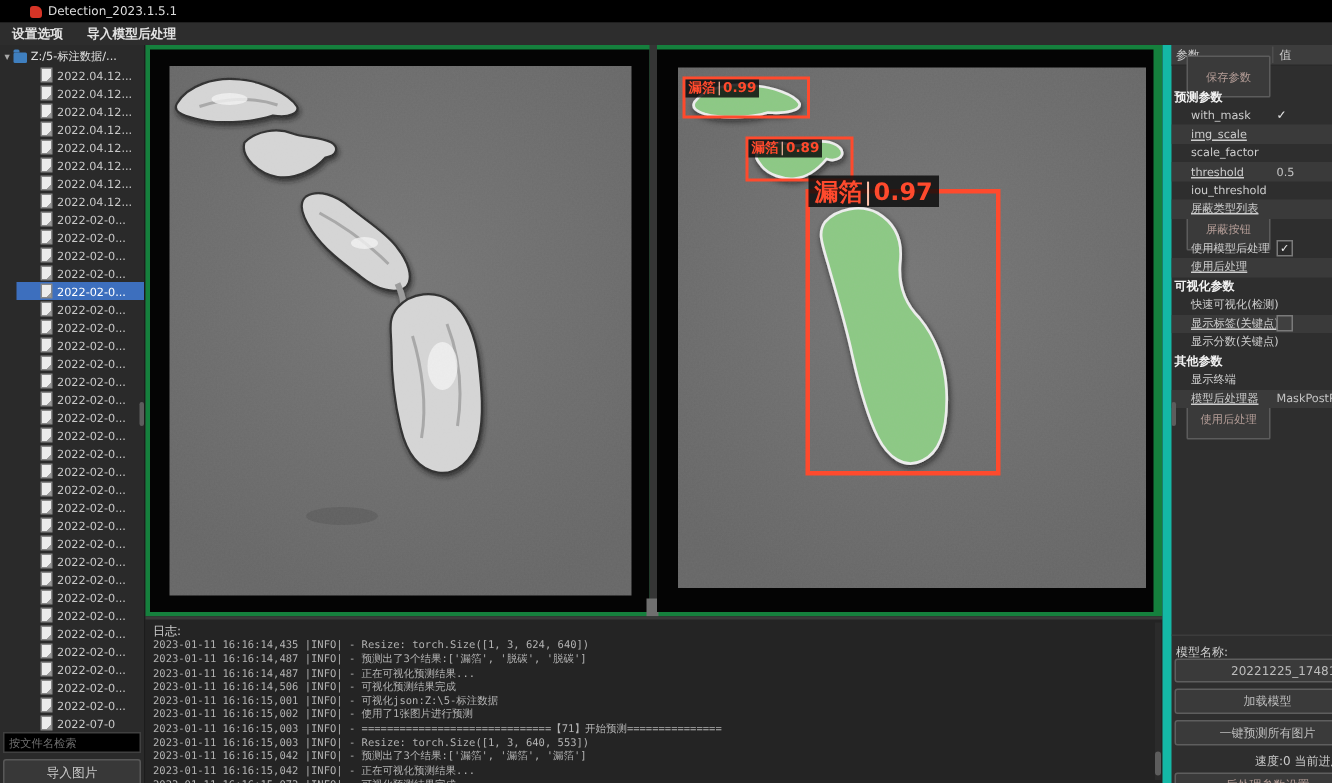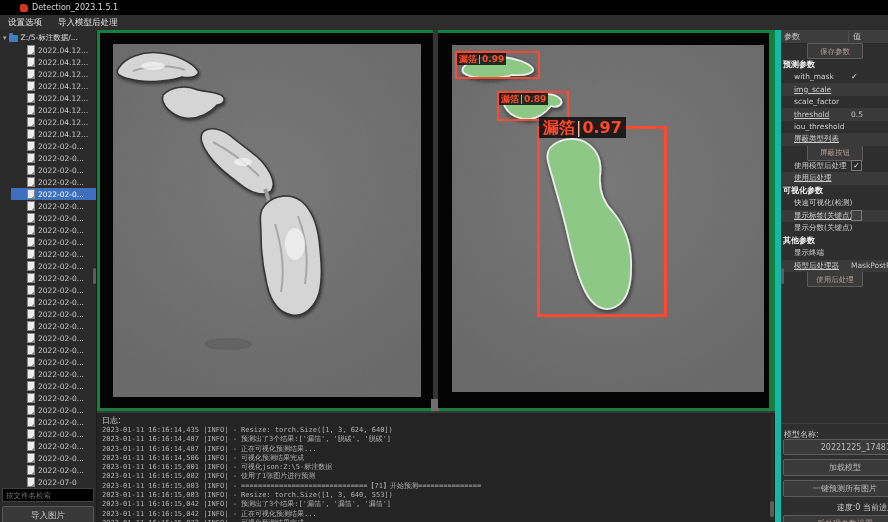--- a/index.html
+++ b/index.html
@@ -4,21 +4,21 @@
 <style>
   html,body{margin:0;padding:0;background:#111;}
   .app{position:relative;width:888px;height:522px;background:#262626;overflow:hidden;
        font-family:"DejaVu Sans","Liberation Sans",sans-serif;color:#ccc;}
   
   .titlebar{position:absolute;left:0;top:0;width:888px;height:15px;background:#000000;
             display:flex;align-items:center;padding-left:20px;box-sizing:border-box;}
   .logo{width:8px;height:8px;background:#d63426;border-radius:2px 4px 2px 2px;margin-right:4px;flex:none;}
   .title{font-size:8px;color:#dcdcdc;white-space:nowrap;}
   .menubar{position:absolute;left:0;top:15px;width:888px;height:15px;background:#2d2d2d;
-           display:flex;align-items:center;font-size:8.5px;color:#e2e2e2;}
+           display:flex;align-items:center;font-size:8.5px;color:#e2e2e2;font-weight:bold;}
   .menu-item{padding:0 8px;height:100%;display:flex;align-items:center;cursor:default;}
   
   .sidebar{position:absolute;left:0;top:30px;width:97px;height:492px;background:#2a2a2a;
            border-right:1px solid #1c1c1c;box-sizing:border-box;overflow:hidden;}
   .tree-root{position:absolute;left:0;top:2px;height:12px;display:flex;align-items:center;
              font-size:7.5px;color:#e0e0e0;white-space:nowrap;}
   .arrow{color:#a8a8a8;font-size:7px;margin:0 2px 0 3px;}
   .folder{width:9px;height:7px;background:#3f7fbf;border-radius:1px;margin-right:3px;position:relative;flex:none;}
   .folder:before{content:"";position:absolute;top:-2px;left:0;width:4px;height:2px;background:#3f7fbf;border-radius:1px 1px 0 0;}
   #treeItems{position:absolute;top:14px;left:0;width:97px;}
@@ -70,21 +70,21 @@
          color:#c9c9c9;display:flex;align-items:center;border-bottom:1px solid #2a2a2a;box-sizing:border-box;}
   .phead .c1{padding-left:3px;width:64px;}
   .phead .vcol{border-left:1px solid #4e4e4e;padding-left:4px;flex:1;}
   #paramRows{position:absolute;top:14px;left:0;width:113px;}
   .prow{height:12.5px;display:flex;align-items:center;font-size:7.5px;color:#cdcdcd;position:relative;}
   .prow.striped{background:#3a3a3a;text-decoration:underline;}
   .plabel{padding-left:13px;white-space:nowrap;}
   .pvalue{position:absolute;left:70px;white-space:nowrap;color:#c4c4c4;}
   .psection{height:12.5px;display:flex;align-items:center;font-size:8px;font-weight:bold;color:#f2f2f2;padding-left:2px;}
   .pbtnrow{height:14px;display:flex;align-items:center;}
-  .pbtn{margin-left:26px;width:56px;height:16px;background:#3a3a3a;border:1px solid #5c5c5c;
+  .pbtn{margin-left:10px;width:56px;height:28px;background:#3a3a3a;border:1px solid #5c5c5c;
         color:#b49d97;font-size:7.5px;border-radius:1px;padding:0;line-height:9px;font-family:inherit;}
   .check{color:#e6e6e6;font-size:8px;}
   .checkbox{width:9px;height:9px;border:1px solid #7a7a7a;background:#2b2b2b;display:flex;
             align-items:center;justify-content:center;color:#eee;font-size:7.5px;line-height:9px;}
   .checkbox.empty{background:#404040;}
   .rp-scroll{position:absolute;left:0;top:0;width:3px;height:390px;}
   
   .mdiv{position:absolute;left:0;top:393px;width:113px;height:1px;background:#3c3c3c;}
   .mlabel{position:absolute;left:3px;top:399px;font-size:8px;color:#cdcdcd;}
   .mbtn{position:absolute;left:2px;width:124px;background:#3a3a3a;border:1px solid #5e5e5e;

